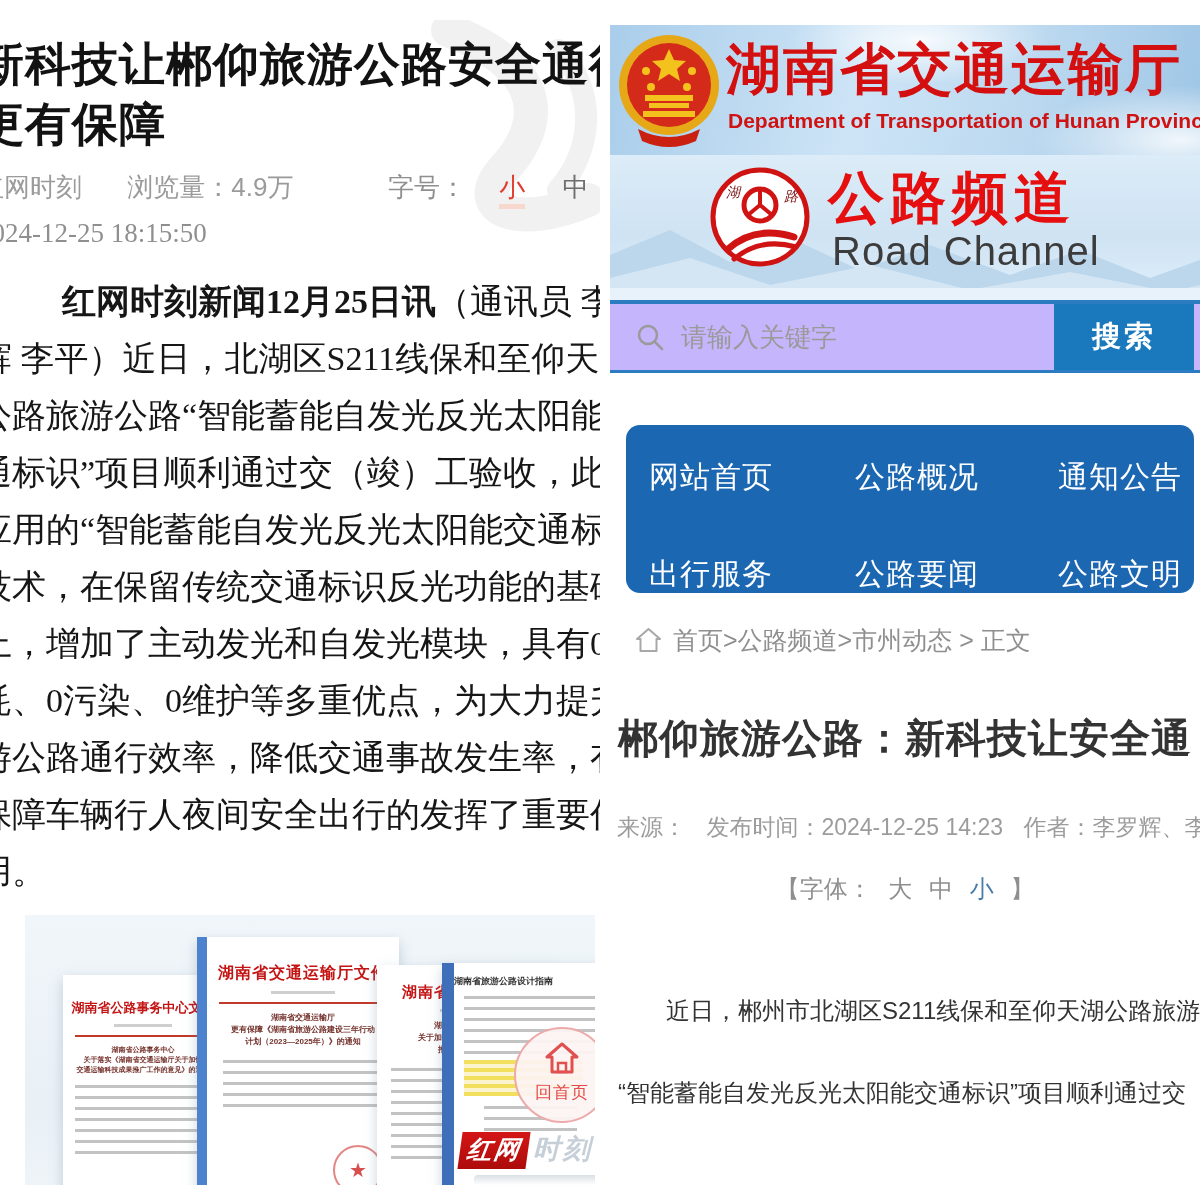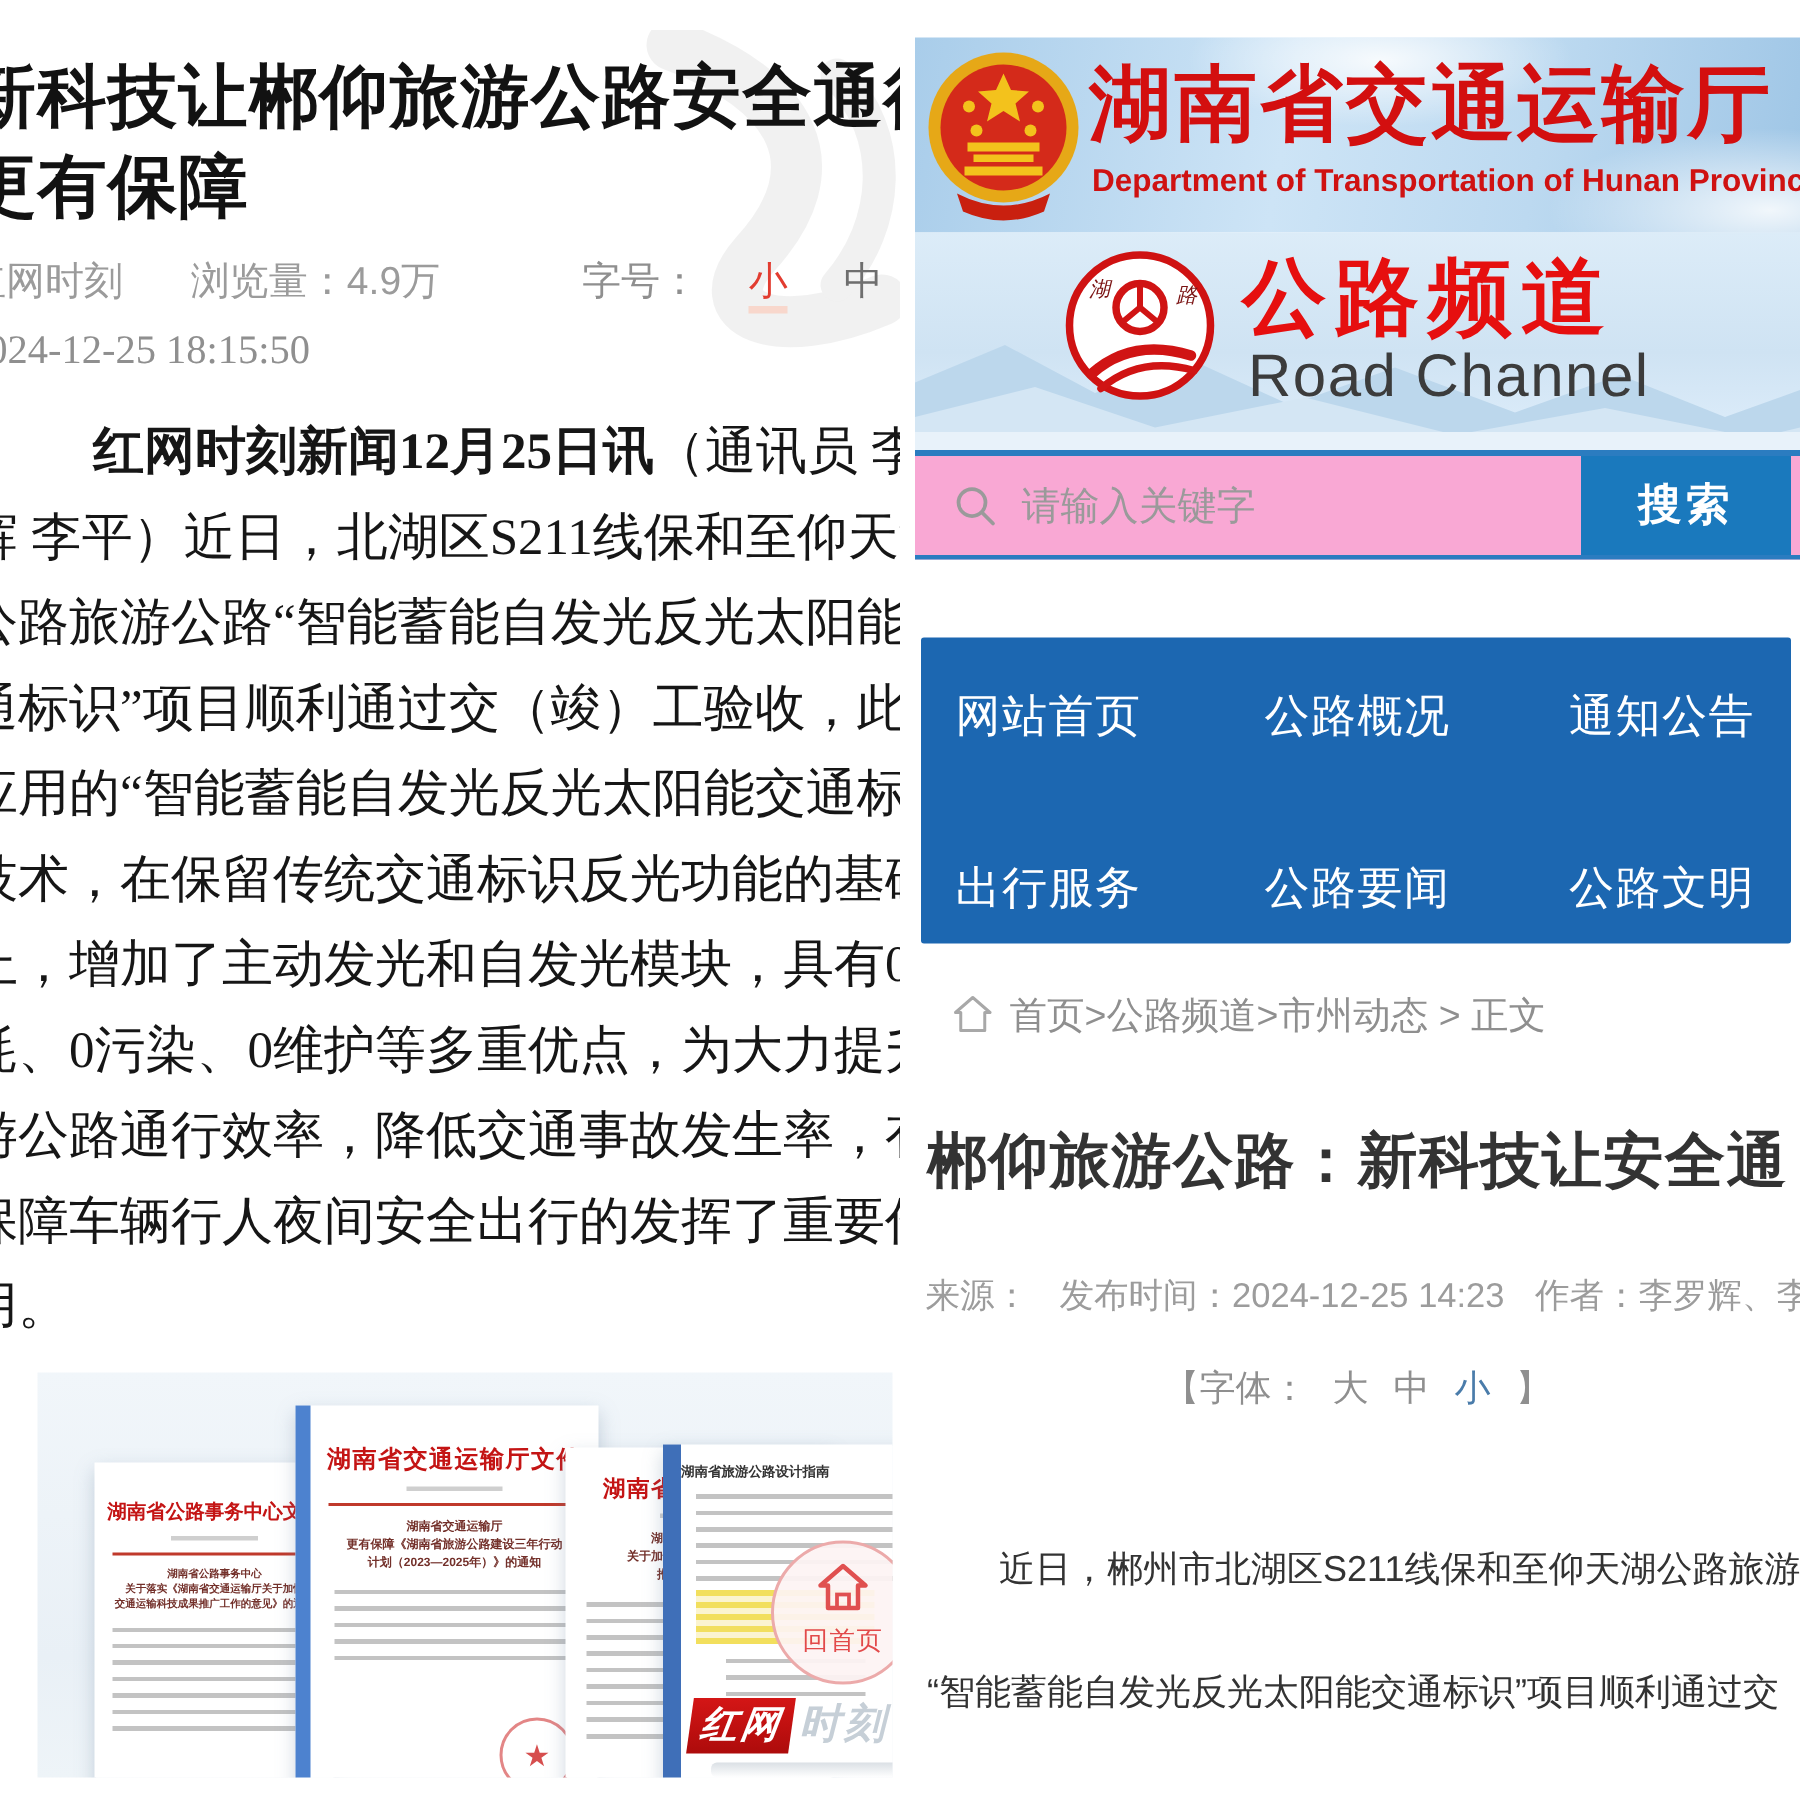--- a/index.html
+++ b/index.html
@@ -70,28 +70,28 @@
           letter-spacing:2px;white-space:nowrap;}
   .hdr-en{position:absolute;left:118px;top:84px;font-size:21px;font-weight:700;color:#cf1212;white-space:nowrap;}
   .emblem{position:absolute;left:8px;top:4px;}
   .banner2{position:relative;height:145px;overflow:hidden;
            background:linear-gradient(180deg,#dcecf8 0%,#cfe3f3 55%,#dfeefb 100%);}
   .mts{position:absolute;left:0;bottom:0;}
   .chlogo{position:absolute;left:100px;top:12px;}
   .ch-cn{position:absolute;left:218px;top:6px;font-size:56px;font-weight:900;color:#e60f0f;
          letter-spacing:6px;white-space:nowrap;}
   .ch-en{position:absolute;left:222px;top:74px;font-size:40px;color:#3c3c3c;letter-spacing:1px;white-space:nowrap;}
-  .searchbar{position:relative;height:66px;background:#f9a8d4;border-top:4px solid #2b7cc0;
+  .searchbar{position:relative;height:66px;background:#c4b5fd;border-top:4px solid #2b7cc0;
              border-bottom:3px solid #2b7cc0;display:flex;align-items:center;padding-left:25px;box-sizing:content-box;}
   .searchbar input{border:none;outline:none;background:transparent;font-size:26px;color:#555;
                    width:330px;margin-left:14px;font-family:inherit;}
   .searchbar input::placeholder{color:#9a9a9a;}
   .search-btn{position:absolute;right:6px;top:0;height:66px;width:140px;background:#1a79bd;border:none;
               color:#fff;font-size:29px;font-weight:700;letter-spacing:3px;cursor:pointer;font-family:inherit;}
-  .nav{margin:52px 6px 0 4px;height:204px;background:#1c67b1;border-radius:2px;
+  .nav{margin:52px 6px 0 16px;height:168px;background:#1c67b1;border-radius:14px;
        display:grid;grid-template-columns:206px 203px 1fr;row-gap:58px;padding:32px 0 0 23px;box-sizing:border-box;}
   .nav-item{color:#fff;font-size:30px;letter-spacing:1px;height:34px;cursor:pointer;white-space:nowrap;}
   .crumb{margin-top:32px;height:30px;display:flex;align-items:center;gap:11px;padding-left:25px;
          color:#8f8f8f;font-size:25px;}
   .r-title{margin-top:55px;}
   .rt-line{text-align:center;font-size:40px;line-height:57px;font-weight:800;color:#333;letter-spacing:1px;}
   .r-meta{margin-top:45px;text-align:center;font-size:23px;color:#9c9c9c;white-space:nowrap;}
   .r-meta span{margin:0 7px;}
   .r-fontrow{margin-top:30px;text-align:center;font-size:24px;color:#8f8f8f;}
   .r-fontrow span{margin:0 5px;}

